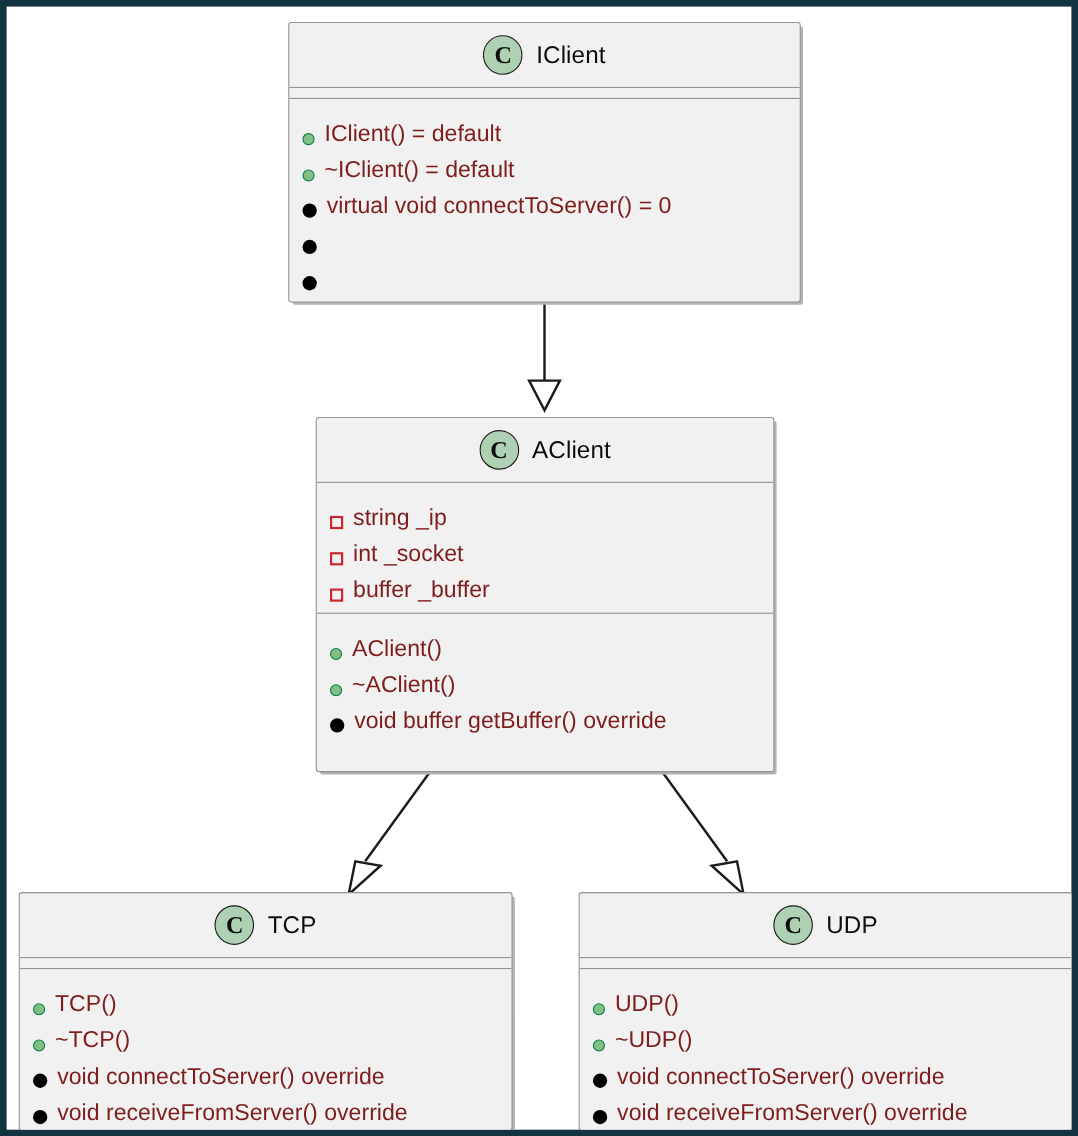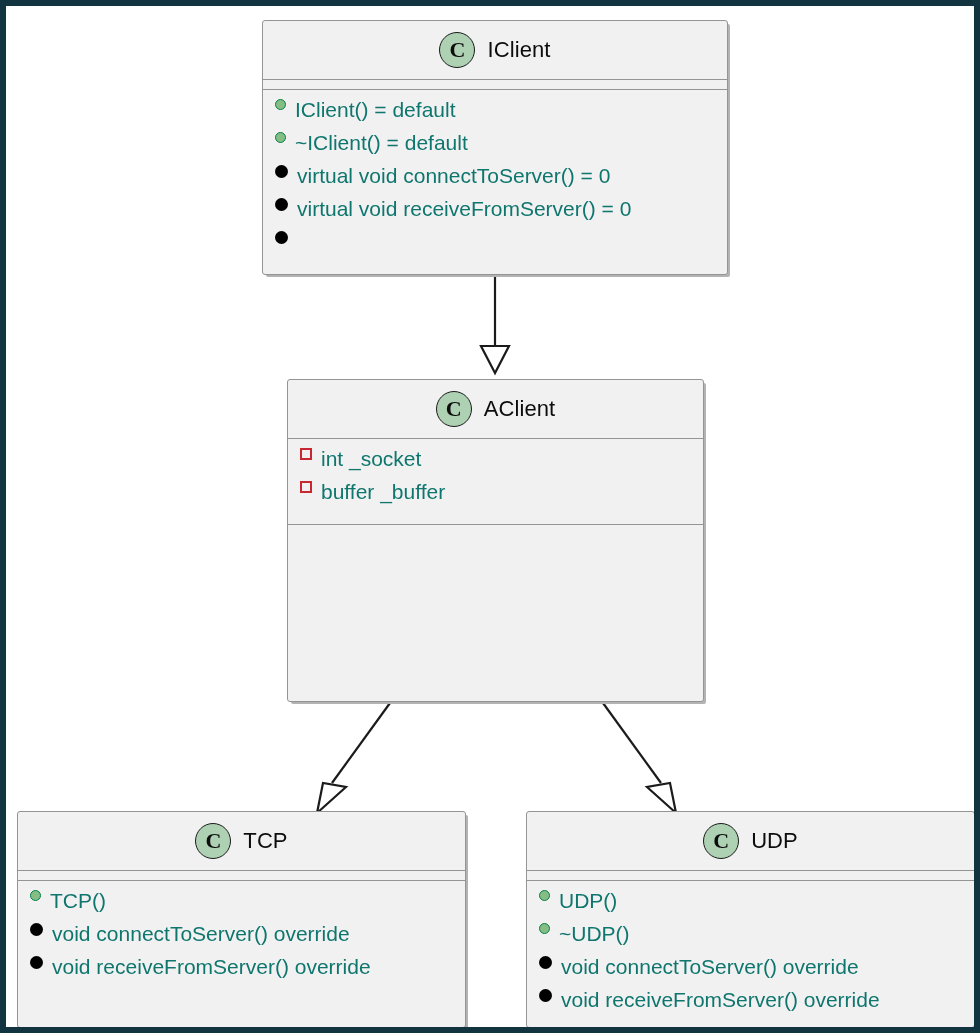--- a/index.html
+++ b/index.html
@@ -73,26 +73,26 @@
   }
   .compartment {
     padding: 9px 0 10px 0;
   }
   .compartment.empty {
     padding: 0;
     height: 9px;
   }
   .member {
     display: flex;
-    align-items: flex-start;
+    align-items: flex-end;
     gap: 9px;
     padding: 0 12px;
     height: 33px;
     font-size: 21px;
-    color: #0f766e;
+    color: #7f1d1d;
     white-space: nowrap;
   }
   .member-label { line-height: 1; }
 
   
   .vis {
     flex: none;
     display: inline-block;
   }
   .vis-public-circle {
@@ -156,61 +156,82 @@
       <div class="member">
         <span class="vis vis-public-circle"></span>
         <span class="member-label">~IClient() = default</span>
       </div>
       <div class="member">
         <span class="vis vis-private-dot"></span>
         <span class="member-label">virtual void connectToServer() = 0</span>
       </div>
       <div class="member">
         <span class="vis vis-private-dot"></span>
-        <span class="member-label">virtual void receiveFromServer() = 0</span>
       </div>
       <div class="member">
         <span class="vis vis-private-dot"></span>
       </div>
     </div>
   </div>
 
   <div class="uml-class" id="box-aclient" style="left:281px; top:373px; width:417px; height:323px;">
     <div class="class-header">
       <span class="class-icon">C</span>
       <span class="class-title">AClient</span>
     </div>
     <div class="sep"></div>
     <div class="compartment">
+      <div class="member">
+        <span class="vis vis-private-square"></span>
+        <span class="member-label">string _ip</span>
+      </div>
       <div class="member">
         <span class="vis vis-private-square"></span>
         <span class="member-label">int _socket</span>
       </div>
       <div class="member">
         <span class="vis vis-private-square"></span>
         <span class="member-label">buffer _buffer</span>
       </div>
     </div>
     <div class="sep"></div>
+    <div class="compartment">
+      <div class="member">
+        <span class="vis vis-public-circle"></span>
+        <span class="member-label">AClient()</span>
+      </div>
+      <div class="member">
+        <span class="vis vis-public-circle"></span>
+        <span class="member-label">~AClient()</span>
+      </div>
+      <div class="member">
+        <span class="vis vis-private-dot"></span>
+        <span class="member-label">void buffer getBuffer() override</span>
+      </div>
+    </div>
   </div>
 
   <div class="uml-class" id="box-tcp" style="left:11px; top:805px; width:449px; height:217px;">
     <div class="class-header">
       <span class="class-icon">C</span>
       <span class="class-title">TCP</span>
     </div>
     <div class="sep"></div>
     <div class="compartment empty"></div>
     <div class="sep"></div>
     <div class="compartment">
       <div class="member">
         <span class="vis vis-public-circle"></span>
         <span class="member-label">TCP()</span>
       </div>
       <div class="member">
+        <span class="vis vis-public-circle"></span>
+        <span class="member-label">~TCP()</span>
+      </div>
+      <div class="member">
         <span class="vis vis-private-dot"></span>
         <span class="member-label">void connectToServer() override</span>
       </div>
       <div class="member">
         <span class="vis vis-private-dot"></span>
         <span class="member-label">void receiveFromServer() override</span>
       </div>
     </div>
   </div>
 

